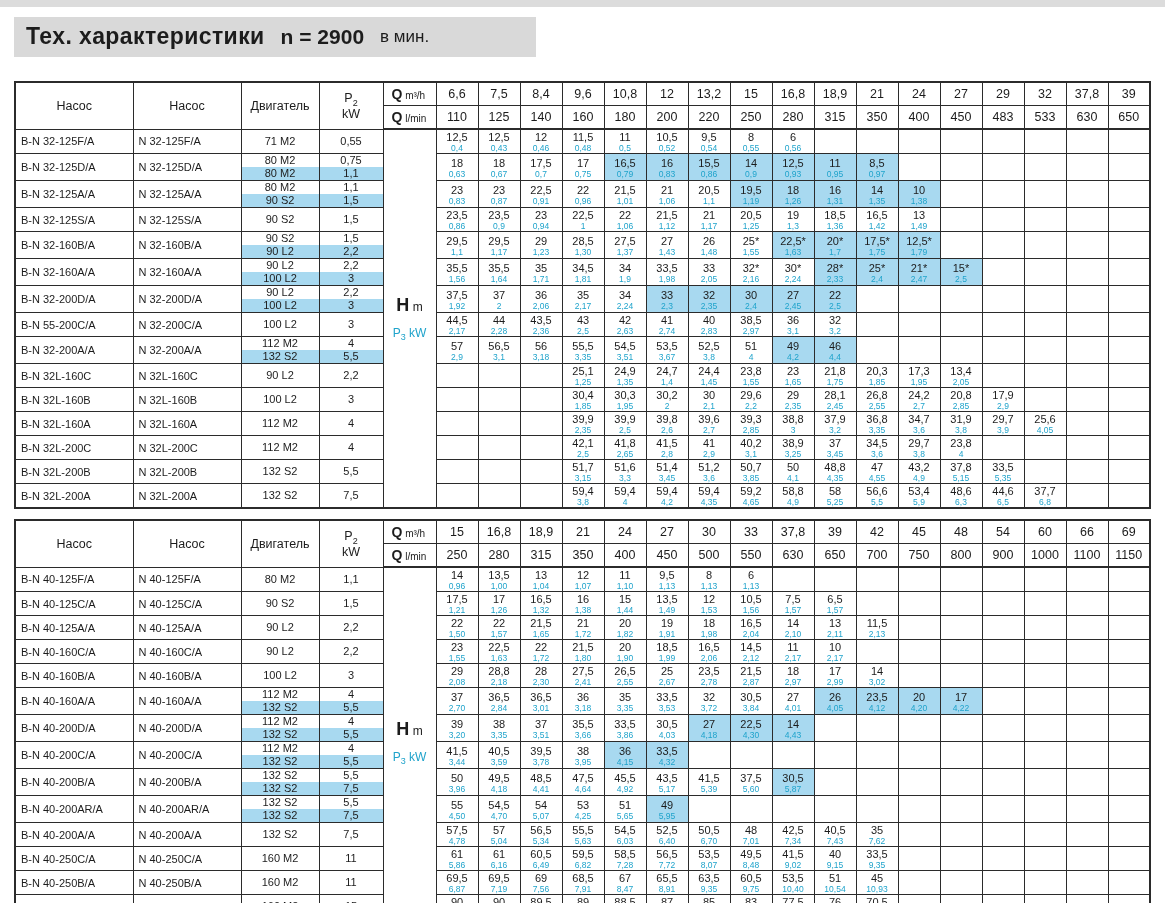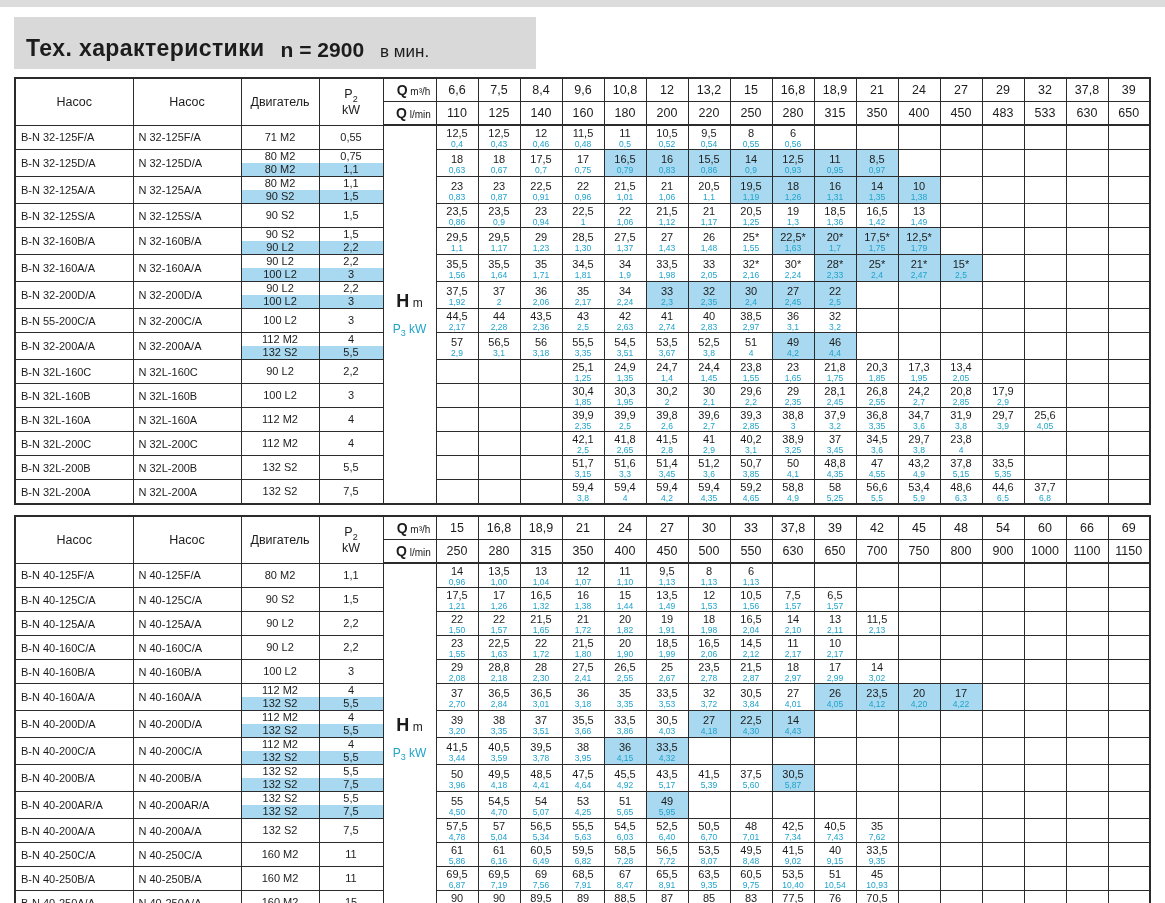--- a/index.html
+++ b/index.html
@@ -1,31 +1,31 @@
 <!DOCTYPE html>
 <html style="--hl: #a8d9f0; --teal: #1fa3cb; --bd: #2b2b2b; --titlebg: #d9d9d9;"><head>
 <meta charset="utf-8">
 <style>
   html,body{margin:0;padding:0;background:#ffffff;}
   body{width:1165px;height:903px;font-family:"Liberation Sans",sans-serif;color:#1c1c1c;overflow:hidden;}
   .page{position:relative;width:1165px;height:903px;background:#fff;}
   .top-strip{height:7px;width:100%;background:#dcdcdc;}
-  .title-band{margin:10px 0 8px 14px;width:500px;background:var(--titlebg,#d9d9d9);padding:18px 10px 7px 12px;display:flex;align-items:flex-end;gap:16px;}
+  .title-band{margin:10px 0 24px 14px;width:500px;background:var(--titlebg,#d9d9d9);padding:6px 10px 7px 12px;display:flex;align-items:center;gap:16px;}
   .t-main{font-size:23px;font-weight:bold;letter-spacing:.4px;}
   .t-n{font-size:21px;font-weight:bold;}
   .t-unit{font-size:17px;font-weight:normal;}
 
   table.spec{border-collapse:collapse;table-layout:fixed;margin-left:14px;background:#fff;border:2px solid var(--bd,#2b2b2b);}
   .spec th,.spec td{border:1px solid var(--bd,#2b2b2b);padding:0;text-align:center;vertical-align:middle;overflow:hidden;}
   .spec thead th{font-weight:normal;height:22px;font-size:12.5px;background:#fff;}
   .spec thead tr:last-child th{border-bottom:2px solid var(--bd,#2b2b2b);}
   th.hdr{font-size:13px;}
   th.hdr-motor{font-size:12px;}
   th.hdr sub{font-size:9px;}
-  th.qlab{text-align:center;padding-left:8px;}
+  th.qlab{text-align:left;padding-left:8px;}
   .qsym{font-weight:bold;font-size:14px;}
   .qunit{font-size:10px;}
   th.qv{font-size:11px;}
   th.qb{font-weight:bold;}
 
   .spec tbody tr{height:24px;}
   td.name{text-align:left;padding-left:5px;font-size:11px;white-space:nowrap;}
   td.stack{vertical-align:middle;}
   .line{height:13px;line-height:13px;font-size:11px;}
   .line.hl{background:var(--hl,#a8d9f0);}

